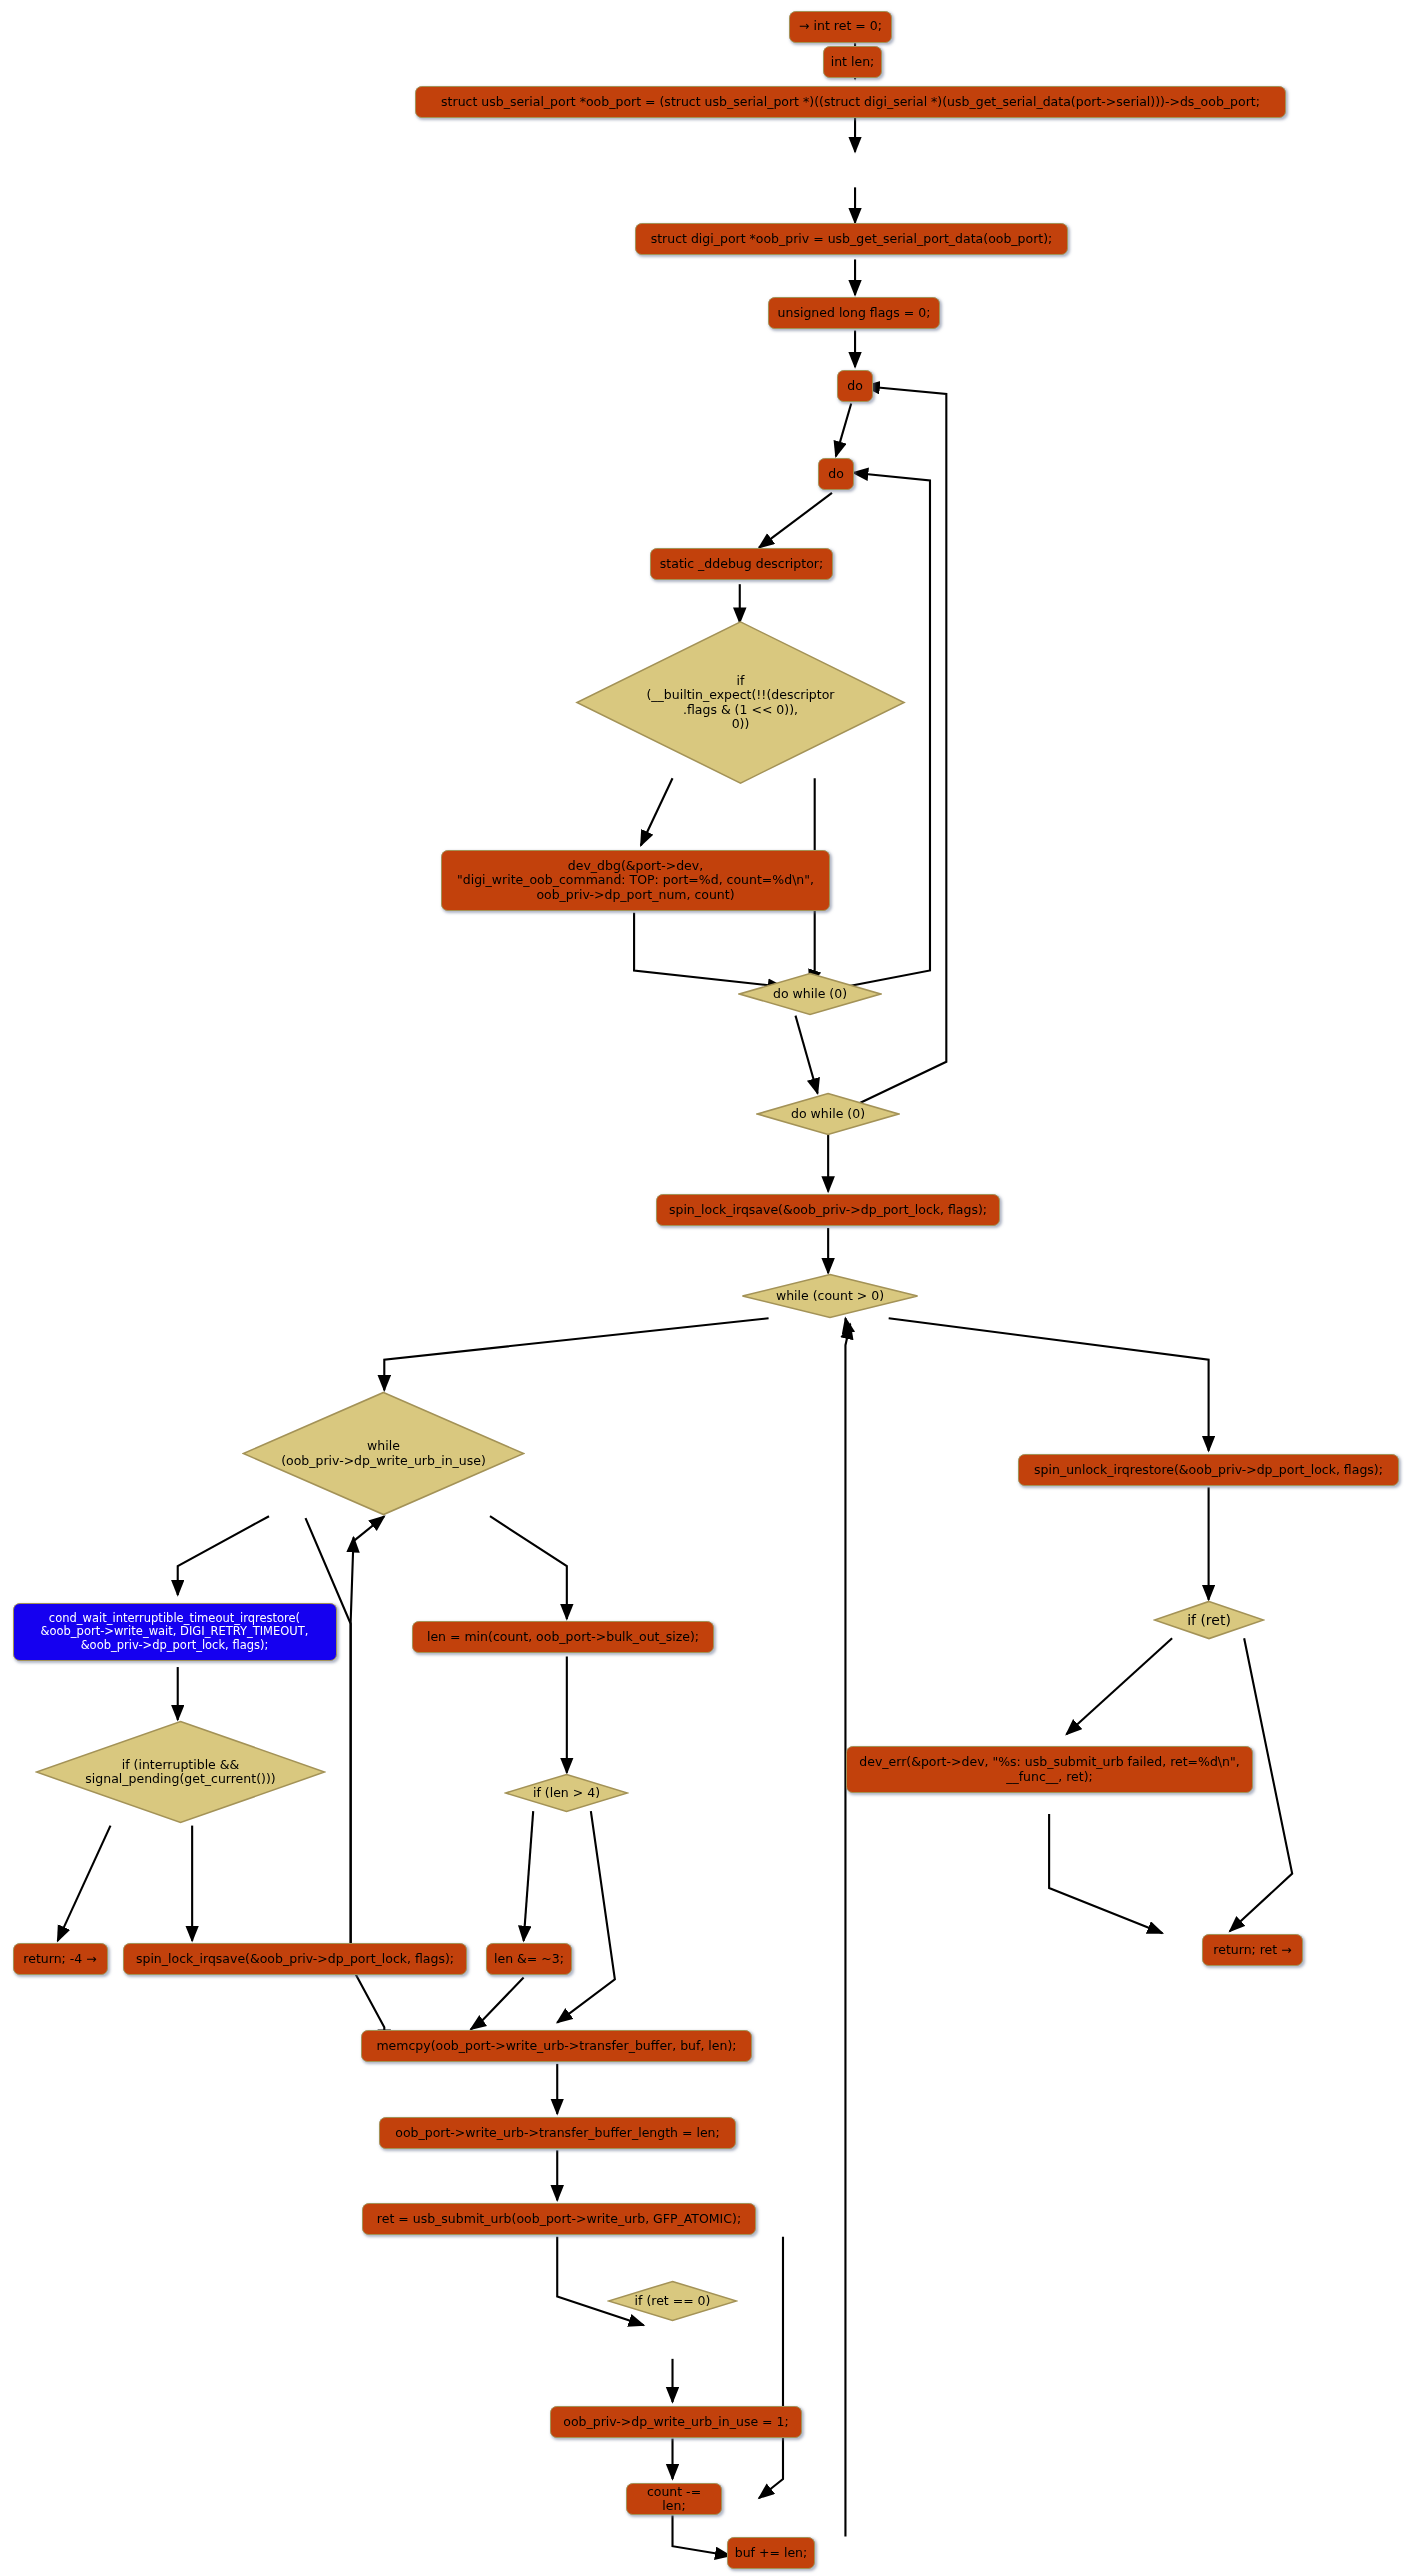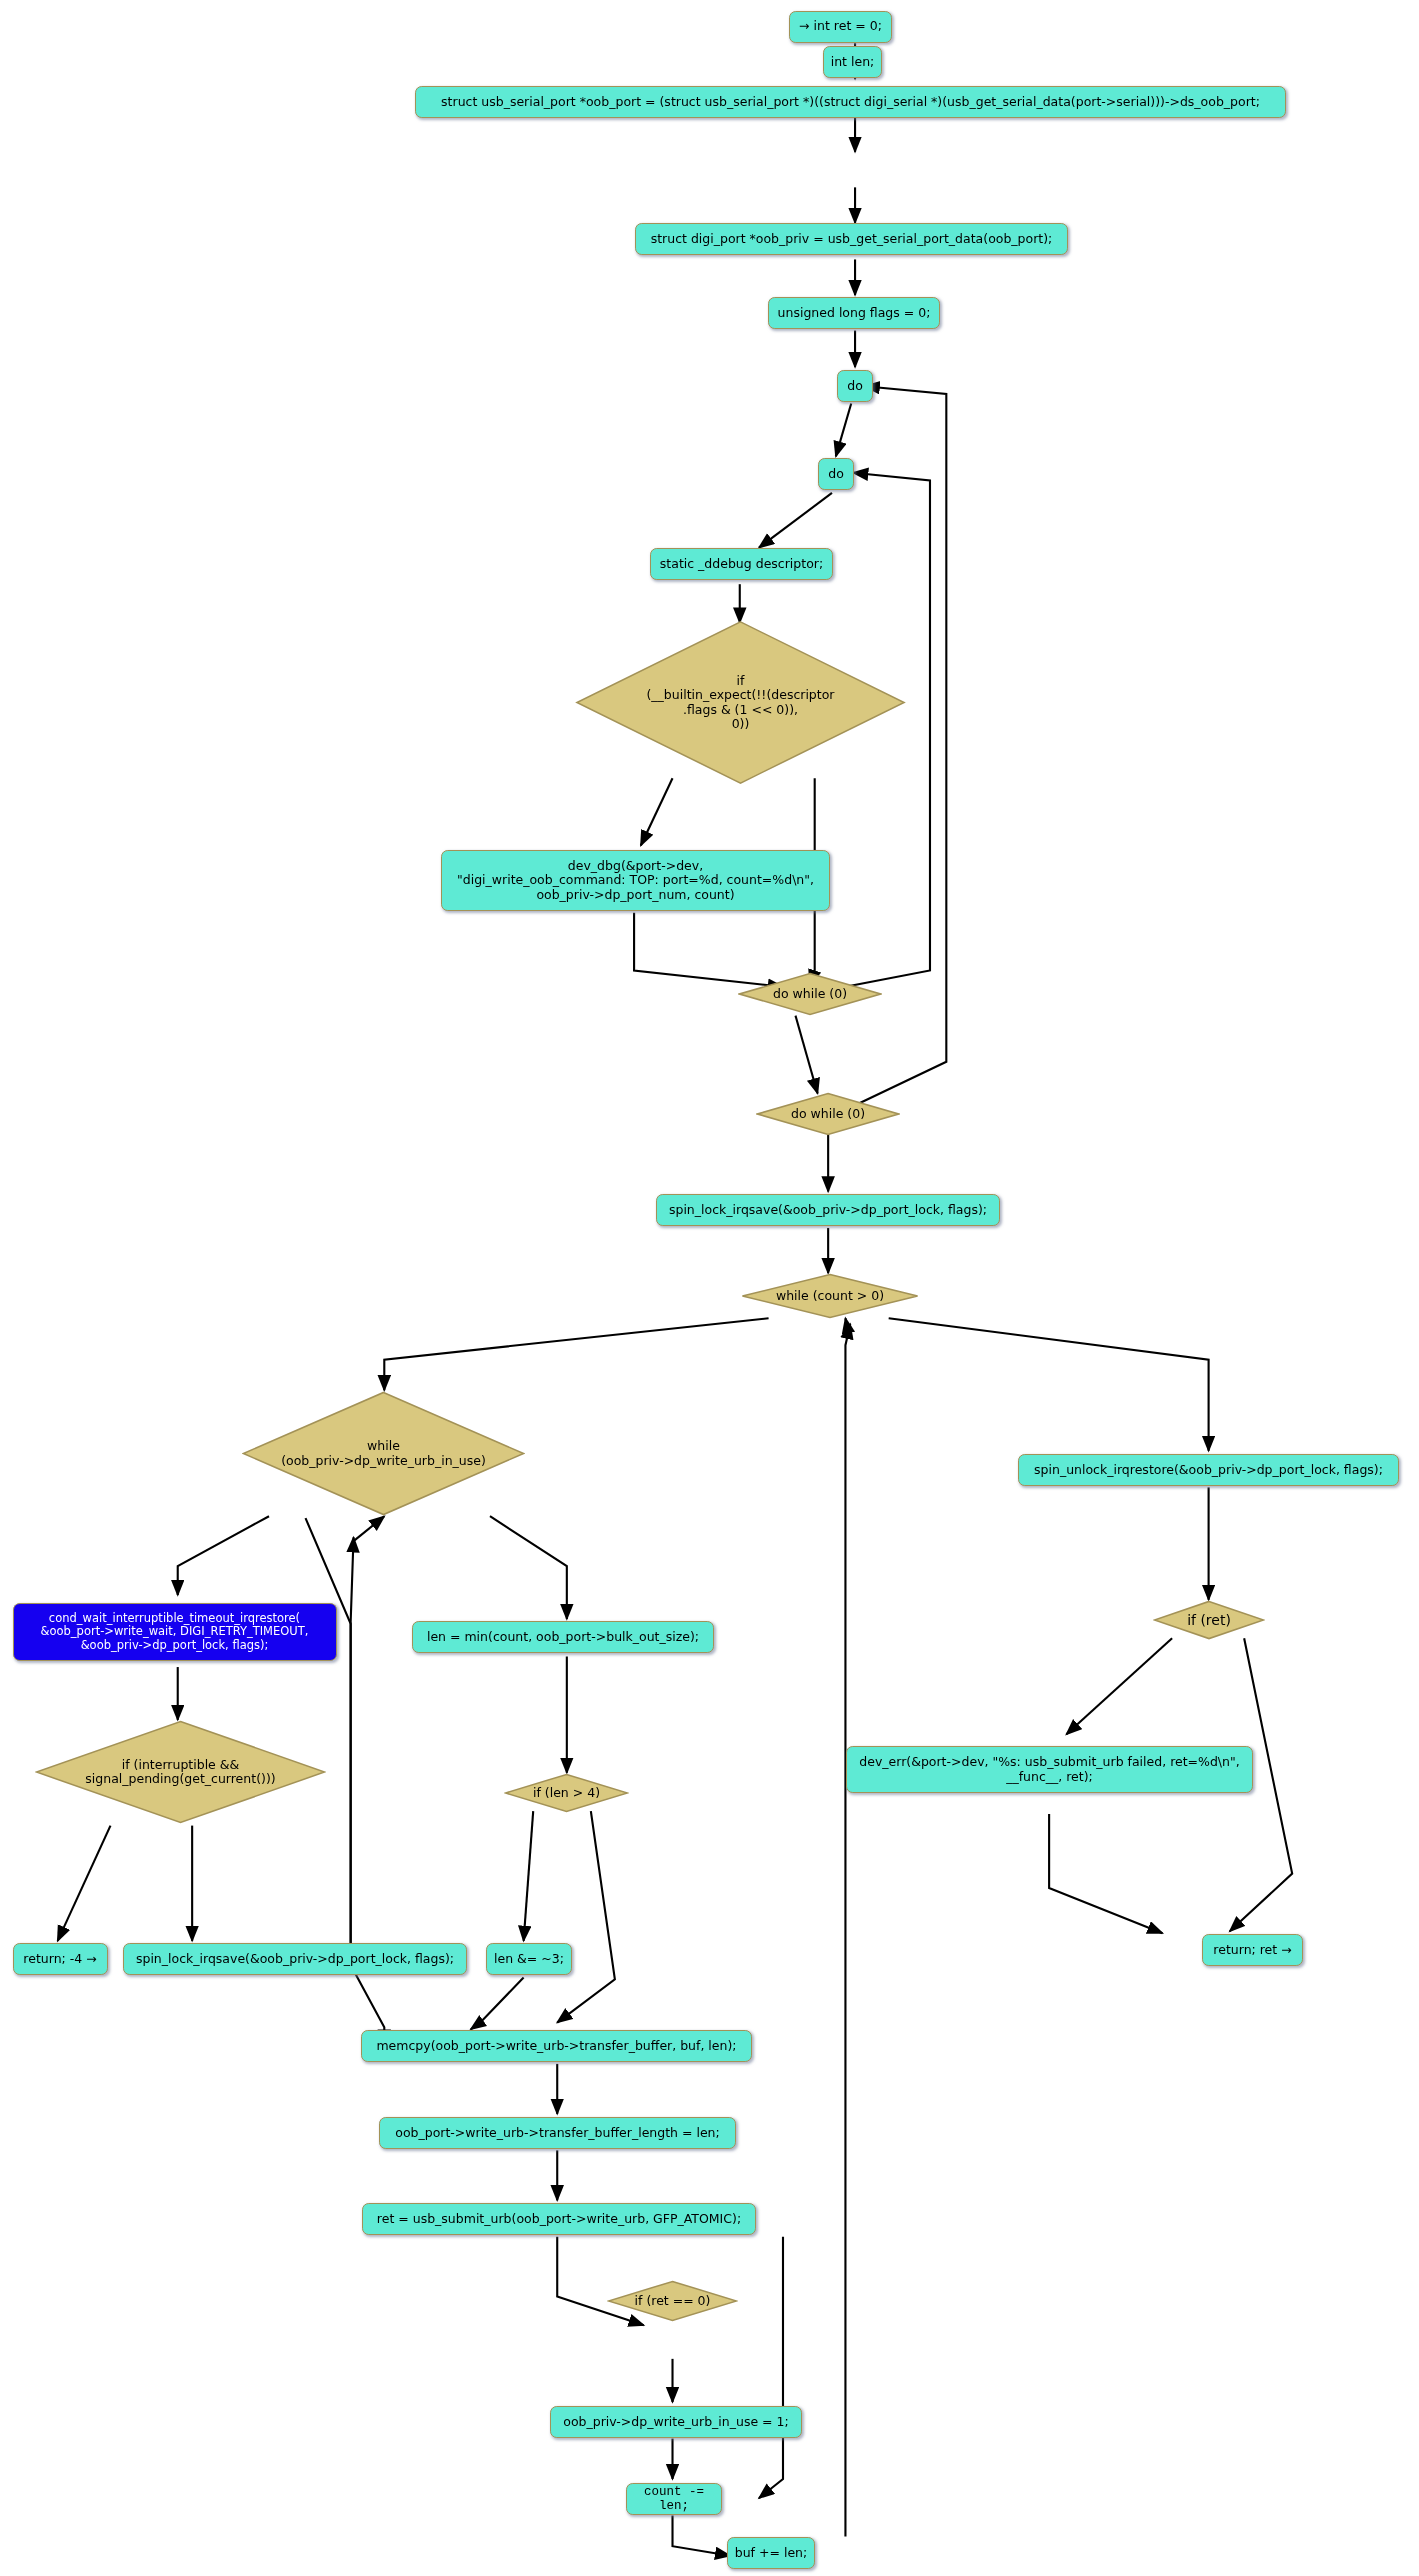--- a/index.html
+++ b/index.html
@@ -2,21 +2,21 @@
 <html><head>
 <meta charset="utf-8">
 <style>
   html,body{margin:0;padding:0;background:#ffffff;}
   body{font-family:"DejaVu Sans","Liberation Sans",sans-serif;}
   #stage{position:relative;width:1419px;height:2576px;background:#ffffff;overflow:hidden;}
   svg#edges{position:absolute;left:0;top:0;width:1419px;height:2576px;}
   .node{position:absolute;box-sizing:border-box;display:flex;align-items:center;
         justify-content:center;text-align:center;color:#000000;
         font-family:"DejaVu Sans","Liberation Sans",sans-serif;}
-  .rect{background:#5eead4;border:1px solid #a39257;border-radius:6.7px;
+  .rect{background:#c2410c;border:1px solid #a39257;border-radius:6.7px;
         box-shadow:1.9px 1.9px 2.9px rgba(110,120,150,.55);padding:2.9px 6.7px;line-height:1.15;}
   .rect.sel{background:#1500f0;border:1px solid #a39257;color:#ffffff;}
   .diamond{background:transparent;border:0;}
   .diamond .dshape{position:absolute;left:0;top:0;width:100%;height:100%;}
   .diamond .dlabel{position:relative;z-index:2;width:100%;line-height:1.15;}
   .whitespace-pre{white-space:pre;}
 </style>
 </head>
 <body>
 
@@ -250,21 +250,21 @@
     <svg class="dshape" viewBox="0 0 136 44" preserveAspectRatio="none">
       <polygon points="68,1.5 134.5,22 68,42.5 1.5,22" fill="#d9c87f" stroke="#a39257" stroke-width="1.6"></polygon>
     </svg>
     <span class="dlabel">if (ret == 0)</span>
   </div>
 
   <div class="node rect" style="left:550px;top:2406px;width:252px;height:32px;font-size:12.5px;">
     <span>oob_priv-&gt;dp_write_urb_in_use = 1;</span>
   </div>
 
-  <div class="node rect" style="left:626px;top:2483px;width:96px;height:32px;font-size:12.5px;font-family:Liberation Mono, monospace;">
+  <div class="node rect" style="left:626px;top:2483px;width:96px;height:32px;font-size:12.5px;">
     <span>count -= len;</span>
   </div>
 
   <div class="node rect" style="left:727px;top:2537px;width:88px;height:32px;font-size:12.5px;">
     <span>buf += len;</span>
   </div>
 
   <div class="node rect" style="left:1018px;top:1454px;width:381px;height:32px;font-size:12.5px;">
     <span>spin_unlock_irqrestore(&amp;oob_priv-&gt;dp_port_lock, flags);</span>
   </div>

